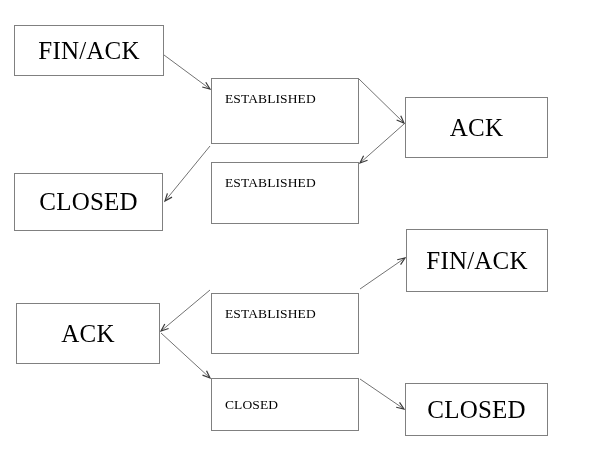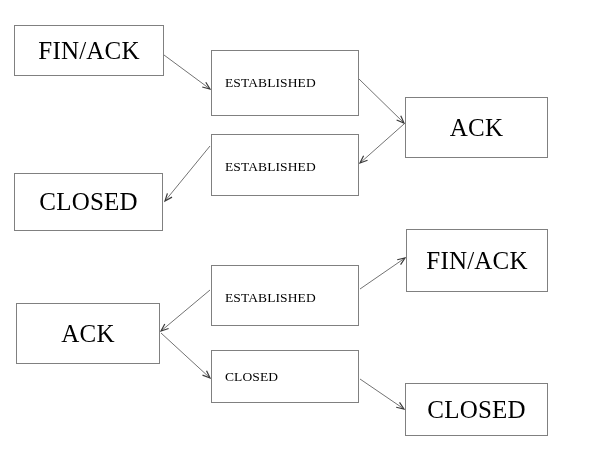--- a/index.html
+++ b/index.html
@@ -46,21 +46,22 @@
   }
   .node.big .node-label {
     text-align: center;
     font-size: 25px;
     letter-spacing: 0.2px;
   }
   
   .node.small {
     align-items: flex-start;
     justify-content: flex-end;
-    padding: 24px 0 0 13px;
+    padding: 12px 0 0 13px;
+    margin-top: 28px;
   }
   .node.small .node-label {
     text-align: left;
     font-size: 13.5px;
     letter-spacing: 0.1px;
     word-break: break-all;
   }
   .node.small.vcenter {
     align-items: center;
     padding-top: 0;

